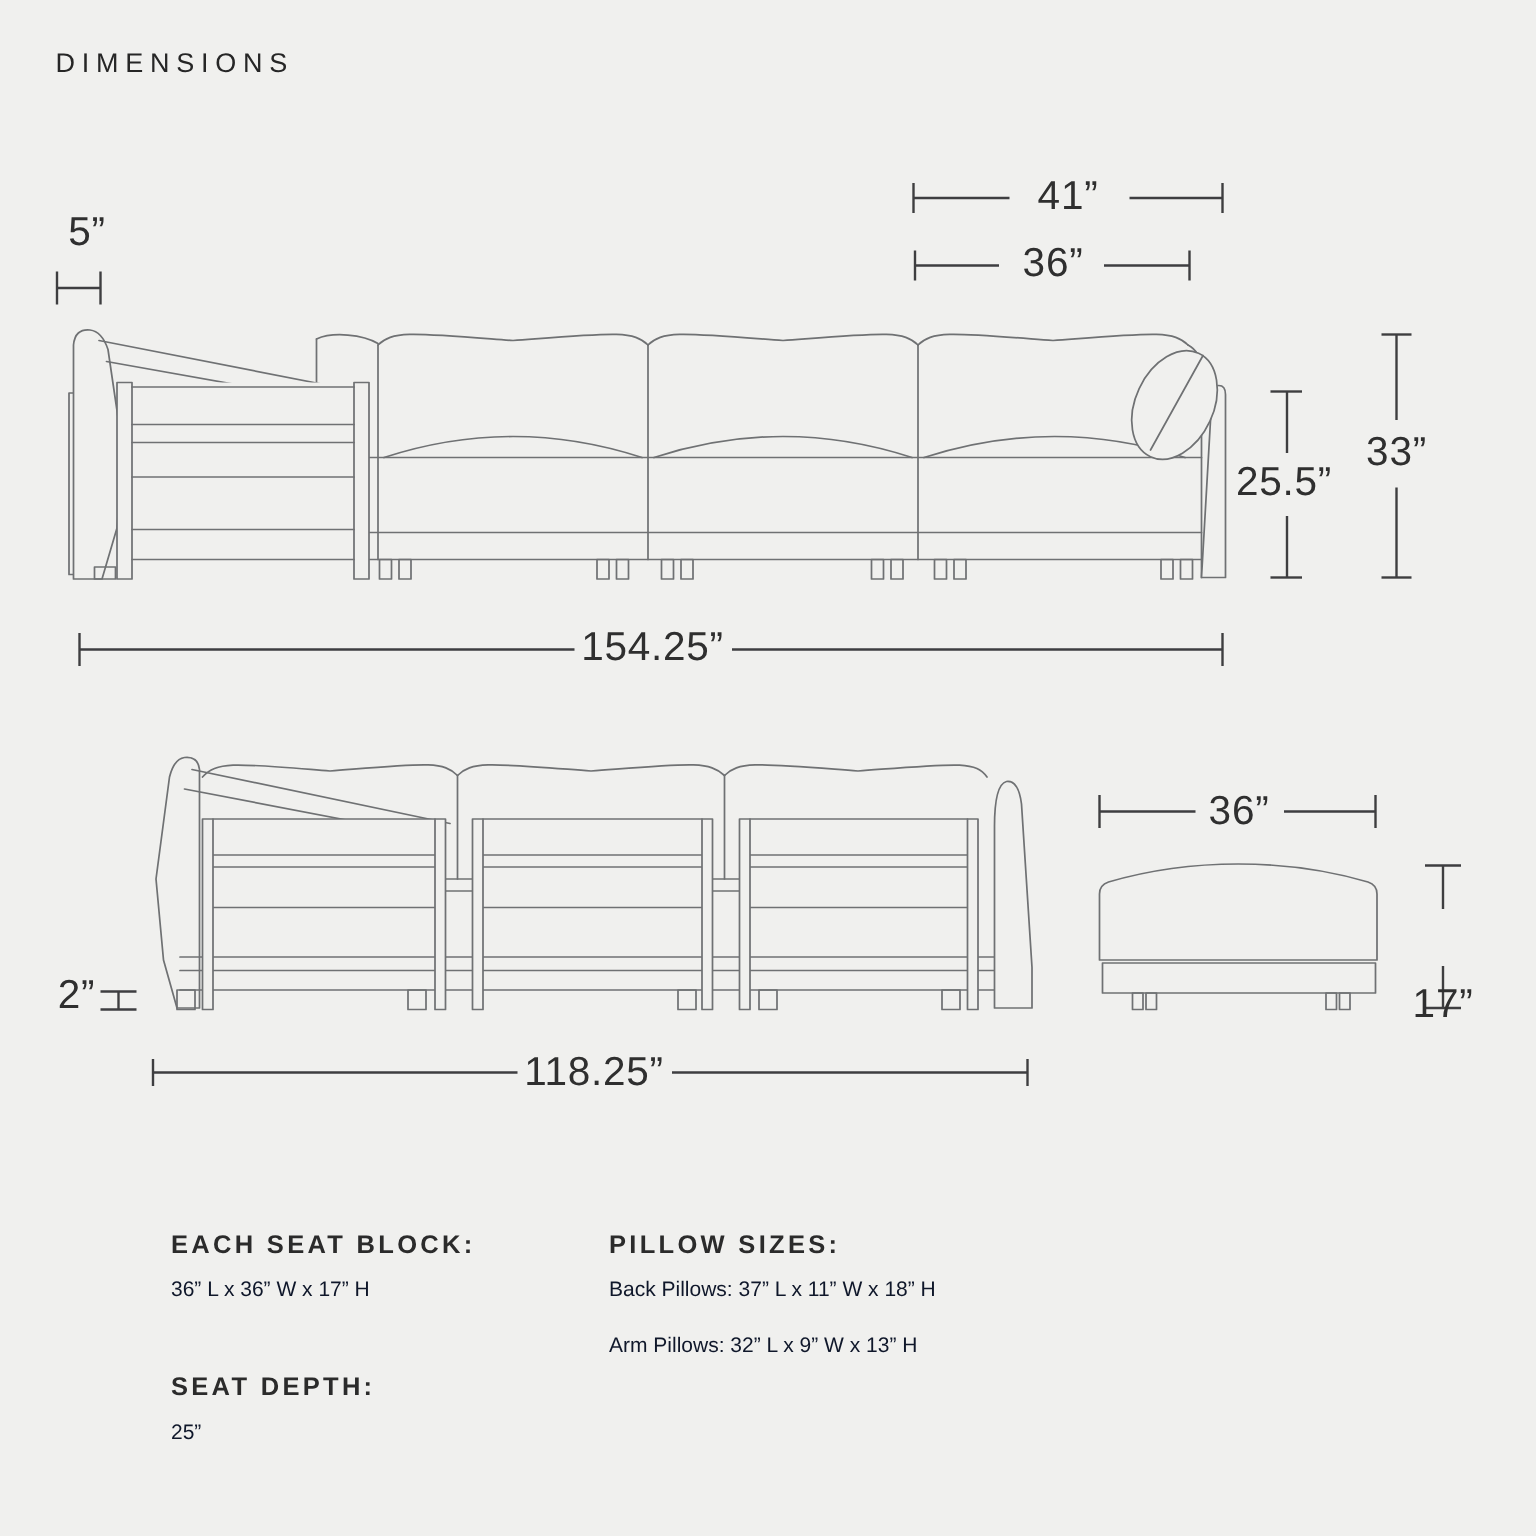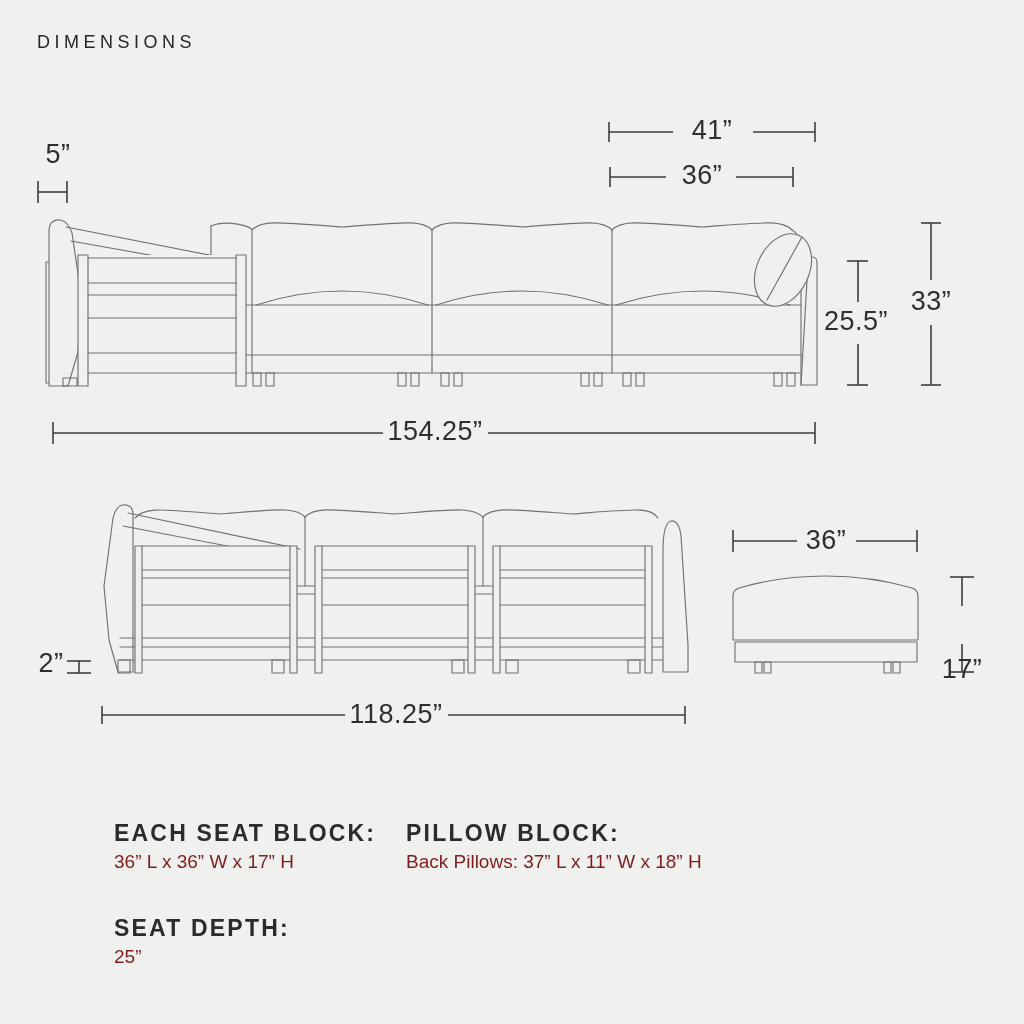--- a/index.html
+++ b/index.html
@@ -22,27 +22,27 @@
     position:absolute;
     font-size:27px;
     color:#2f2f2f;
     text-align:center;
     line-height:1;
     letter-spacing:0.5px;
     white-space:nowrap;
   }
   .spec-head{
     position:absolute;
-    font-size:23px;font-weight:bold;letter-spacing:2.2px;
+    font-size:17px;font-weight:bold;letter-spacing:2.2px;
     color:#2b2b2b;white-space:nowrap;
   }
   .spec-val{
     position:absolute;
-    font-size:19px;
-    color:#7f1d1d;white-space:nowrap;
+    font-size:14px;
+    color:#0f172a;white-space:nowrap;
   }
 </style>
 </head>
 <body style="background: rgb(240, 240, 238);">
 
 <div id="stage">
 
   <svg id="artwork" width="1024" height="1024" viewBox="0 0 1024 1024">
 
     <g stroke="#6f7173" stroke-width="1.15" fill="none" stroke-linecap="round" stroke-linejoin="round">
@@ -232,16 +232,17 @@
   <div class="dim-label" style="left:331px;top:701px;width:130px;">118.25”</div>
 
   <div class="dim-label" style="left:791px;top:527px;width:70px;">36”</div>
   <div class="dim-label" style="left:927px;top:611px;width:70px;margin-top:45px;">17”</div>
 
   <div class="spec-head" style="left:114px;top:820px;">EACH SEAT BLOCK:</div>
   <div class="spec-val" style="left:114px;top:851px;">36” L x 36” W x 17” H</div>
   <div class="spec-head" style="left:114px;top:915px;text-align:center;">SEAT DEPTH:</div>
   <div class="spec-val" style="left:114px;top:946px;">25”</div>
 
-  <div class="spec-head" style="left:406px;top:820px;">PILLOW BLOCK:</div>
+  <div class="spec-head" style="left:406px;top:820px;">PILLOW SIZES:</div>
   <div class="spec-val" style="left:406px;top:851px;">Back Pillows: 37” L x 11” W x 18” H</div>
+  <div class="spec-val" style="left:406px;top:888px;">Arm Pillows: 32” L x 9” W x 13” H</div>
 
 </div>
 
 </body></html>

